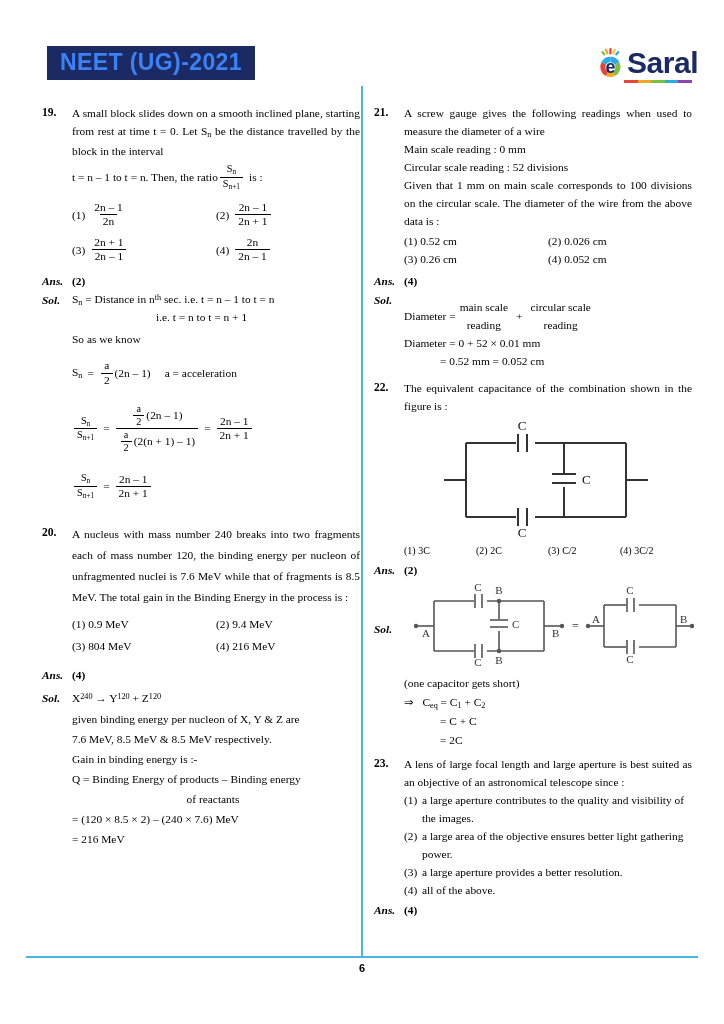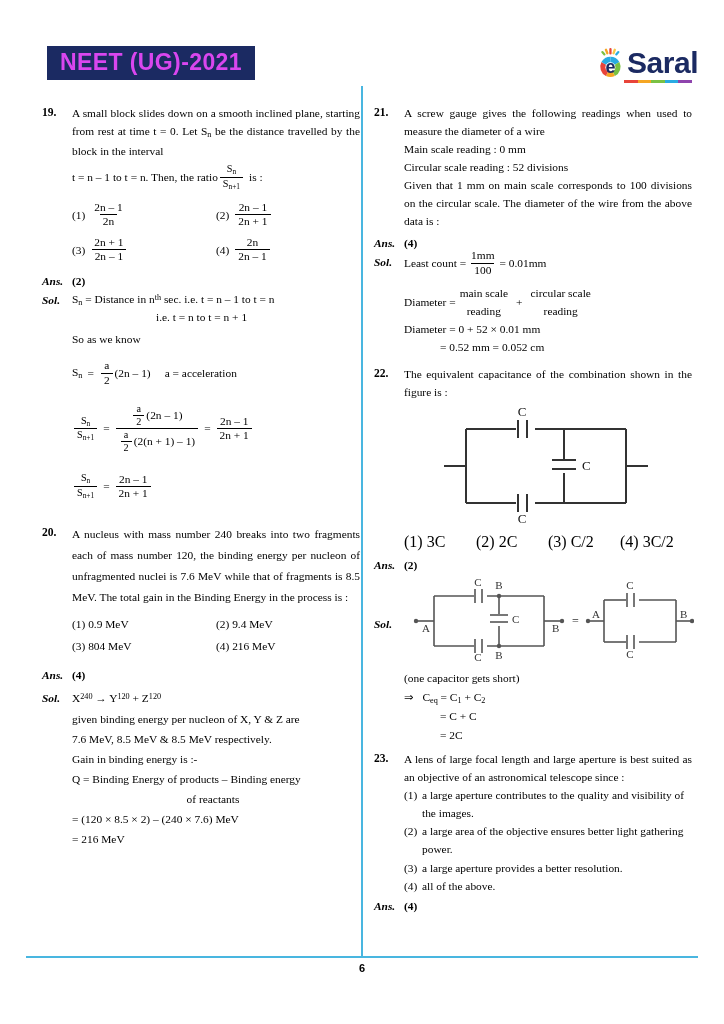--- a/index.html
+++ b/index.html
@@ -23,21 +23,21 @@
   
   .header {
     position: absolute;
     left: 0; top: 46px;
     width: 724px; height: 40px;
   }
   .neet-badge {
     position: absolute;
     left: 47px; top: 0px;
     background: #1b2a62;
-    color: #d946ef;
+    color: #3b82f6;
     font-family: "Liberation Sans", sans-serif;
     font-weight: bold;
     font-size: 23px;
     letter-spacing: 0.4px;
     padding: 5px 13px 6px 13px;
     line-height: 1;
   }
   .logo {
     position: absolute;
     right: 26px; top: 2px;
@@ -123,21 +123,21 @@
     font-size: 11.4px;
     font-style: italic;
   }
 
   .opts {
     display: flex;
     flex-wrap: wrap;
     margin-top: 2px;
   }
   .opt { width: 50%; }
-  .opts4 .opt { width: 25%; font-size: 16px; }
+  .opts4 .opt { width: 25%; font-size: 10px; }
 
   .opt-frac {
     display: flex;
     align-items: center;
     margin-top: 5px;
     margin-bottom: 2px;
   }
   .opt-frac .tag { margin-right: 4px; }
 
   
@@ -367,39 +367,37 @@
 
   <div class="col col-right">
 
     <div class="qrow">
       <div class="qnum">21.</div>
       <div class="qbody">
         <div class="just">A screw gauge gives the following readings when used to measure the diameter of a wire</div>
         <div>Main scale reading : 0 mm</div>
         <div>Circular scale reading : 52 divisions</div>
         <div class="just">Given that 1 mm on main scale corresponds to 100 divisions on the circular scale. The diameter of the wire from the above data is :</div>
+        <div class="opts">
+          <div class="opt"><span>(1)</span> <span>0.52 cm</span></div>
+          <div class="opt"><span>(2)</span> <span>0.026 cm</span></div>
+          <div class="opt"><span>(3)</span> <span>0.26 cm</span></div>
+          <div class="opt"><span>(4)</span> <span>0.052 cm</span></div>
+        </div>
       </div>
     </div>
 
     <div class="qrow" style="margin-top:4px">
       <div class="lbl">Ans.</div>
       <div style="font-weight:bold">(4)</div>
     </div>
 
     <div class="qrow">
       <div class="lbl">Sol.</div>
       <div class="qbody">
-        <div class="mathline" style="margin-top:-4px">
-          <span>Least count =</span>
-          <span class="frac">
-            <span class="num">1mm</span>
-            <span class="den">100</span>
-          </span>
-          <span>= 0.01mm</span>
-        </div>
 
         <div style="display:flex;align-items:center;margin-top:7px">
           <span>Diameter  =</span>
           <span style="display:inline-block;text-align:center;margin-left:4px">
             <span style="display:block">main scale</span>
             <span style="display:block">reading</span>
           </span>
           <span style="margin:0 8px">+</span>
           <span style="display:inline-block;text-align:center">
             <span style="display:block">circular scale</span>

